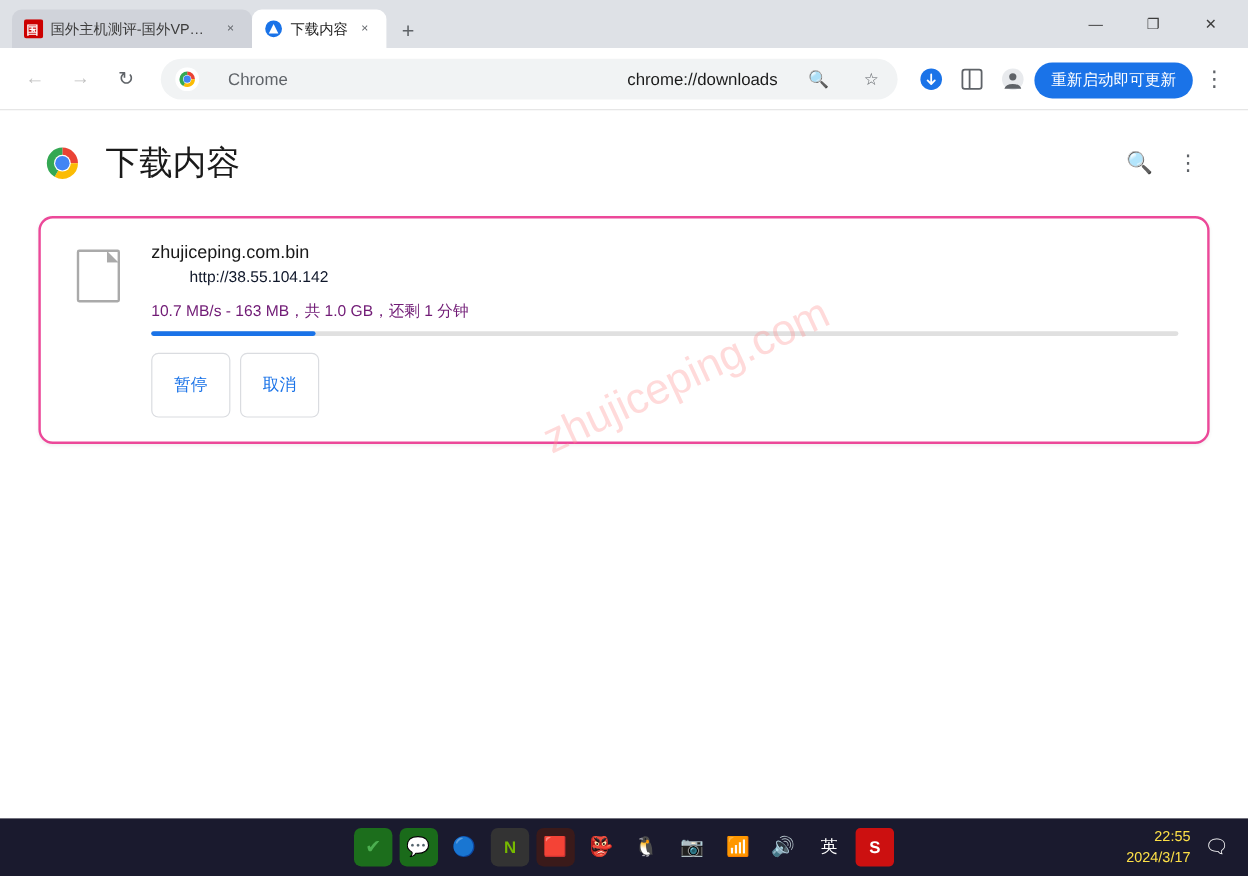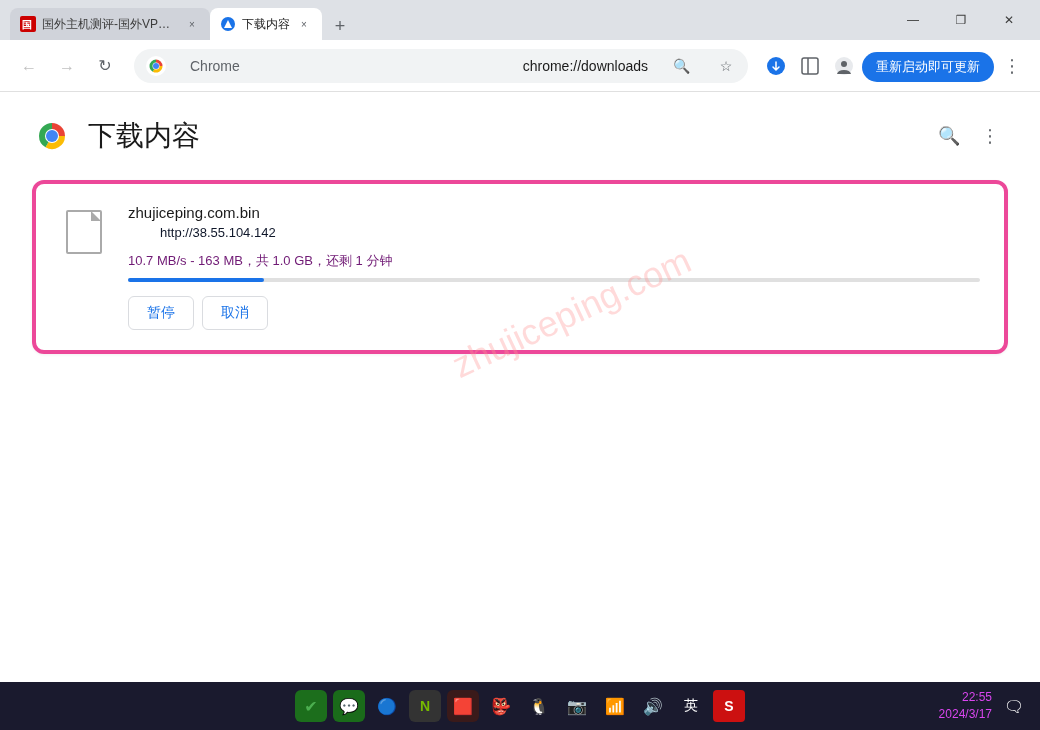--- a/index.html
+++ b/index.html
@@ -242,21 +242,21 @@
 
     .section-label {
       padding: 8px 32px;
       font-size: 13px;
       color: #5f6368;
     }
 
     
     .download-card {
       margin: 8px 32px;
-      border: 4px solid #ec4899;
+      border: 2px solid #ec4899;
       border-radius: 12px;
       display: flex;
       align-items: flex-start;
       padding: 20px 24px;
       gap: 20px;
       background: #fff;
       box-shadow: 0 1px 3px rgba(0,0,0,0.06);
     }
     .file-icon-wrap {
       width: 48px;
@@ -314,21 +314,21 @@
     .progress-bar-fill {
       height: 4px;
       background: #1a73e8;
       border-radius: 2px;
     }
     .download-actions {
       display: flex;
       gap: 8px;
     }
     .action-btn {
-      padding: 7px 18px;
+      padding: 17px 18px;
       border: 1px solid #dadce0;
       border-radius: 6px;
       background: white;
       font-size: 14px;
       cursor: pointer;
       color: #1a73e8;
     }
 
     
     .taskbar {
@@ -363,21 +363,21 @@
     }
     .taskbar-right {
       display: flex;
       align-items: center;
       gap: 8px;
       position: absolute;
       right: 12px;
     }
     .taskbar-time {
       text-align: right;
-      color: #d946ef;
+      color: #fde047;
       font-size: 12px;
       line-height: 1.4;
     }
     .taskbar-notify {
       width: 28px;
       height: 28px;
       display: flex;
       align-items: center;
       justify-content: center;
       cursor: pointer;

